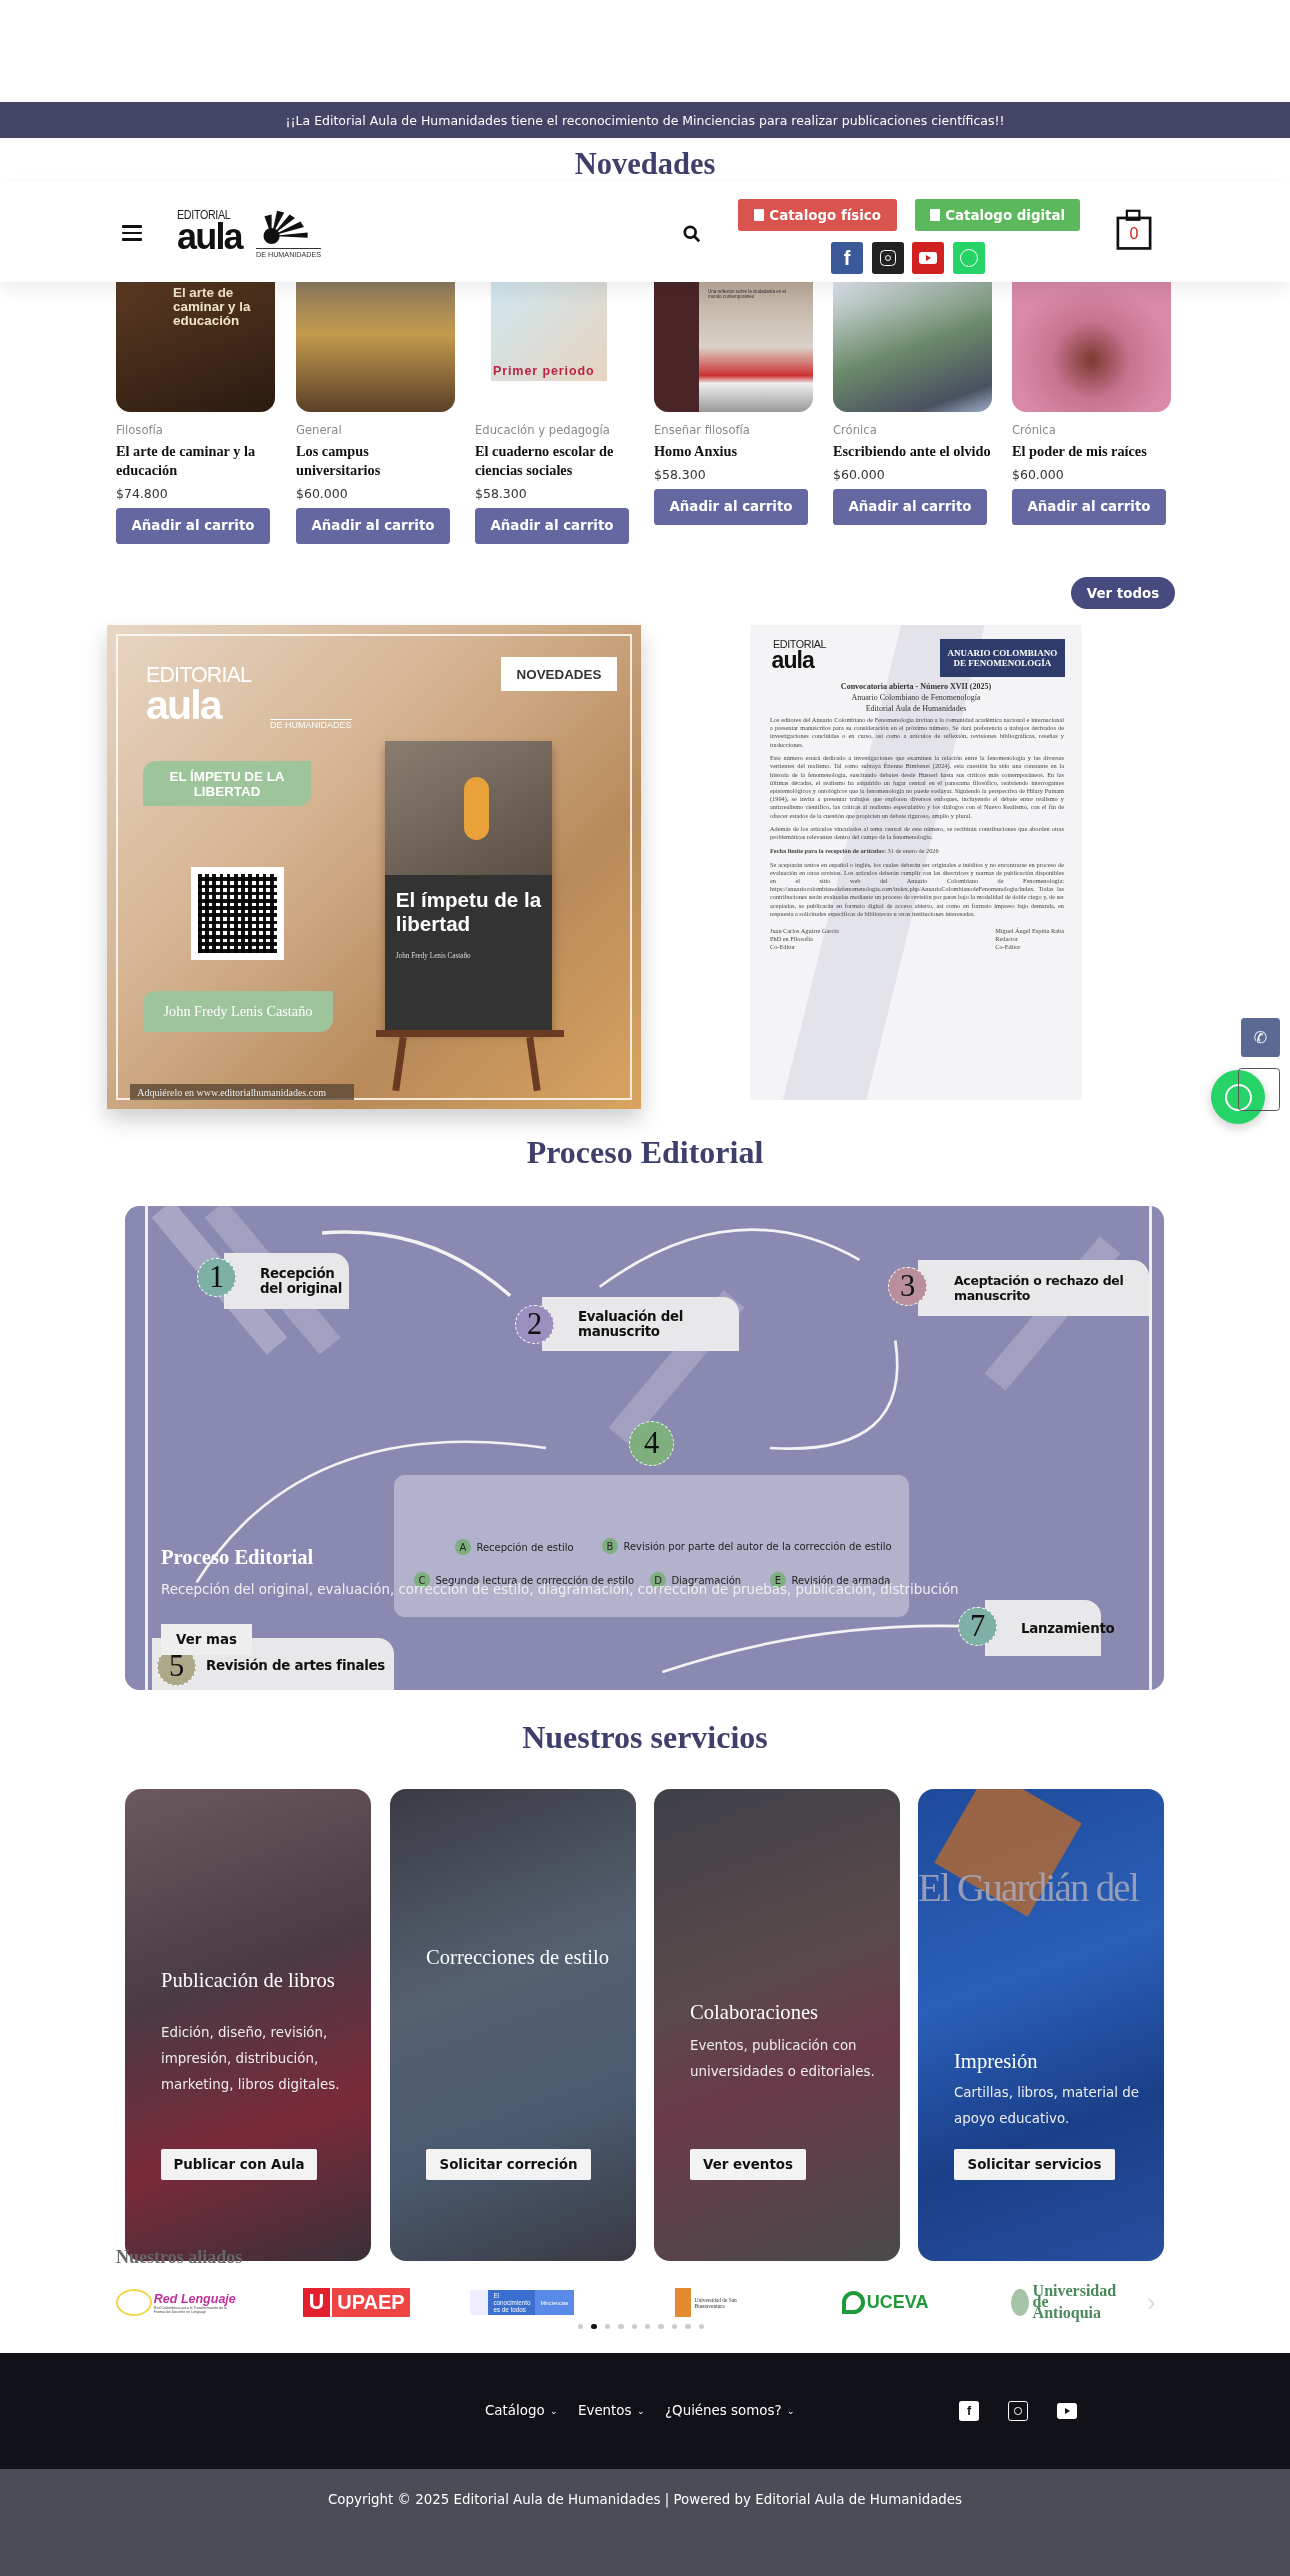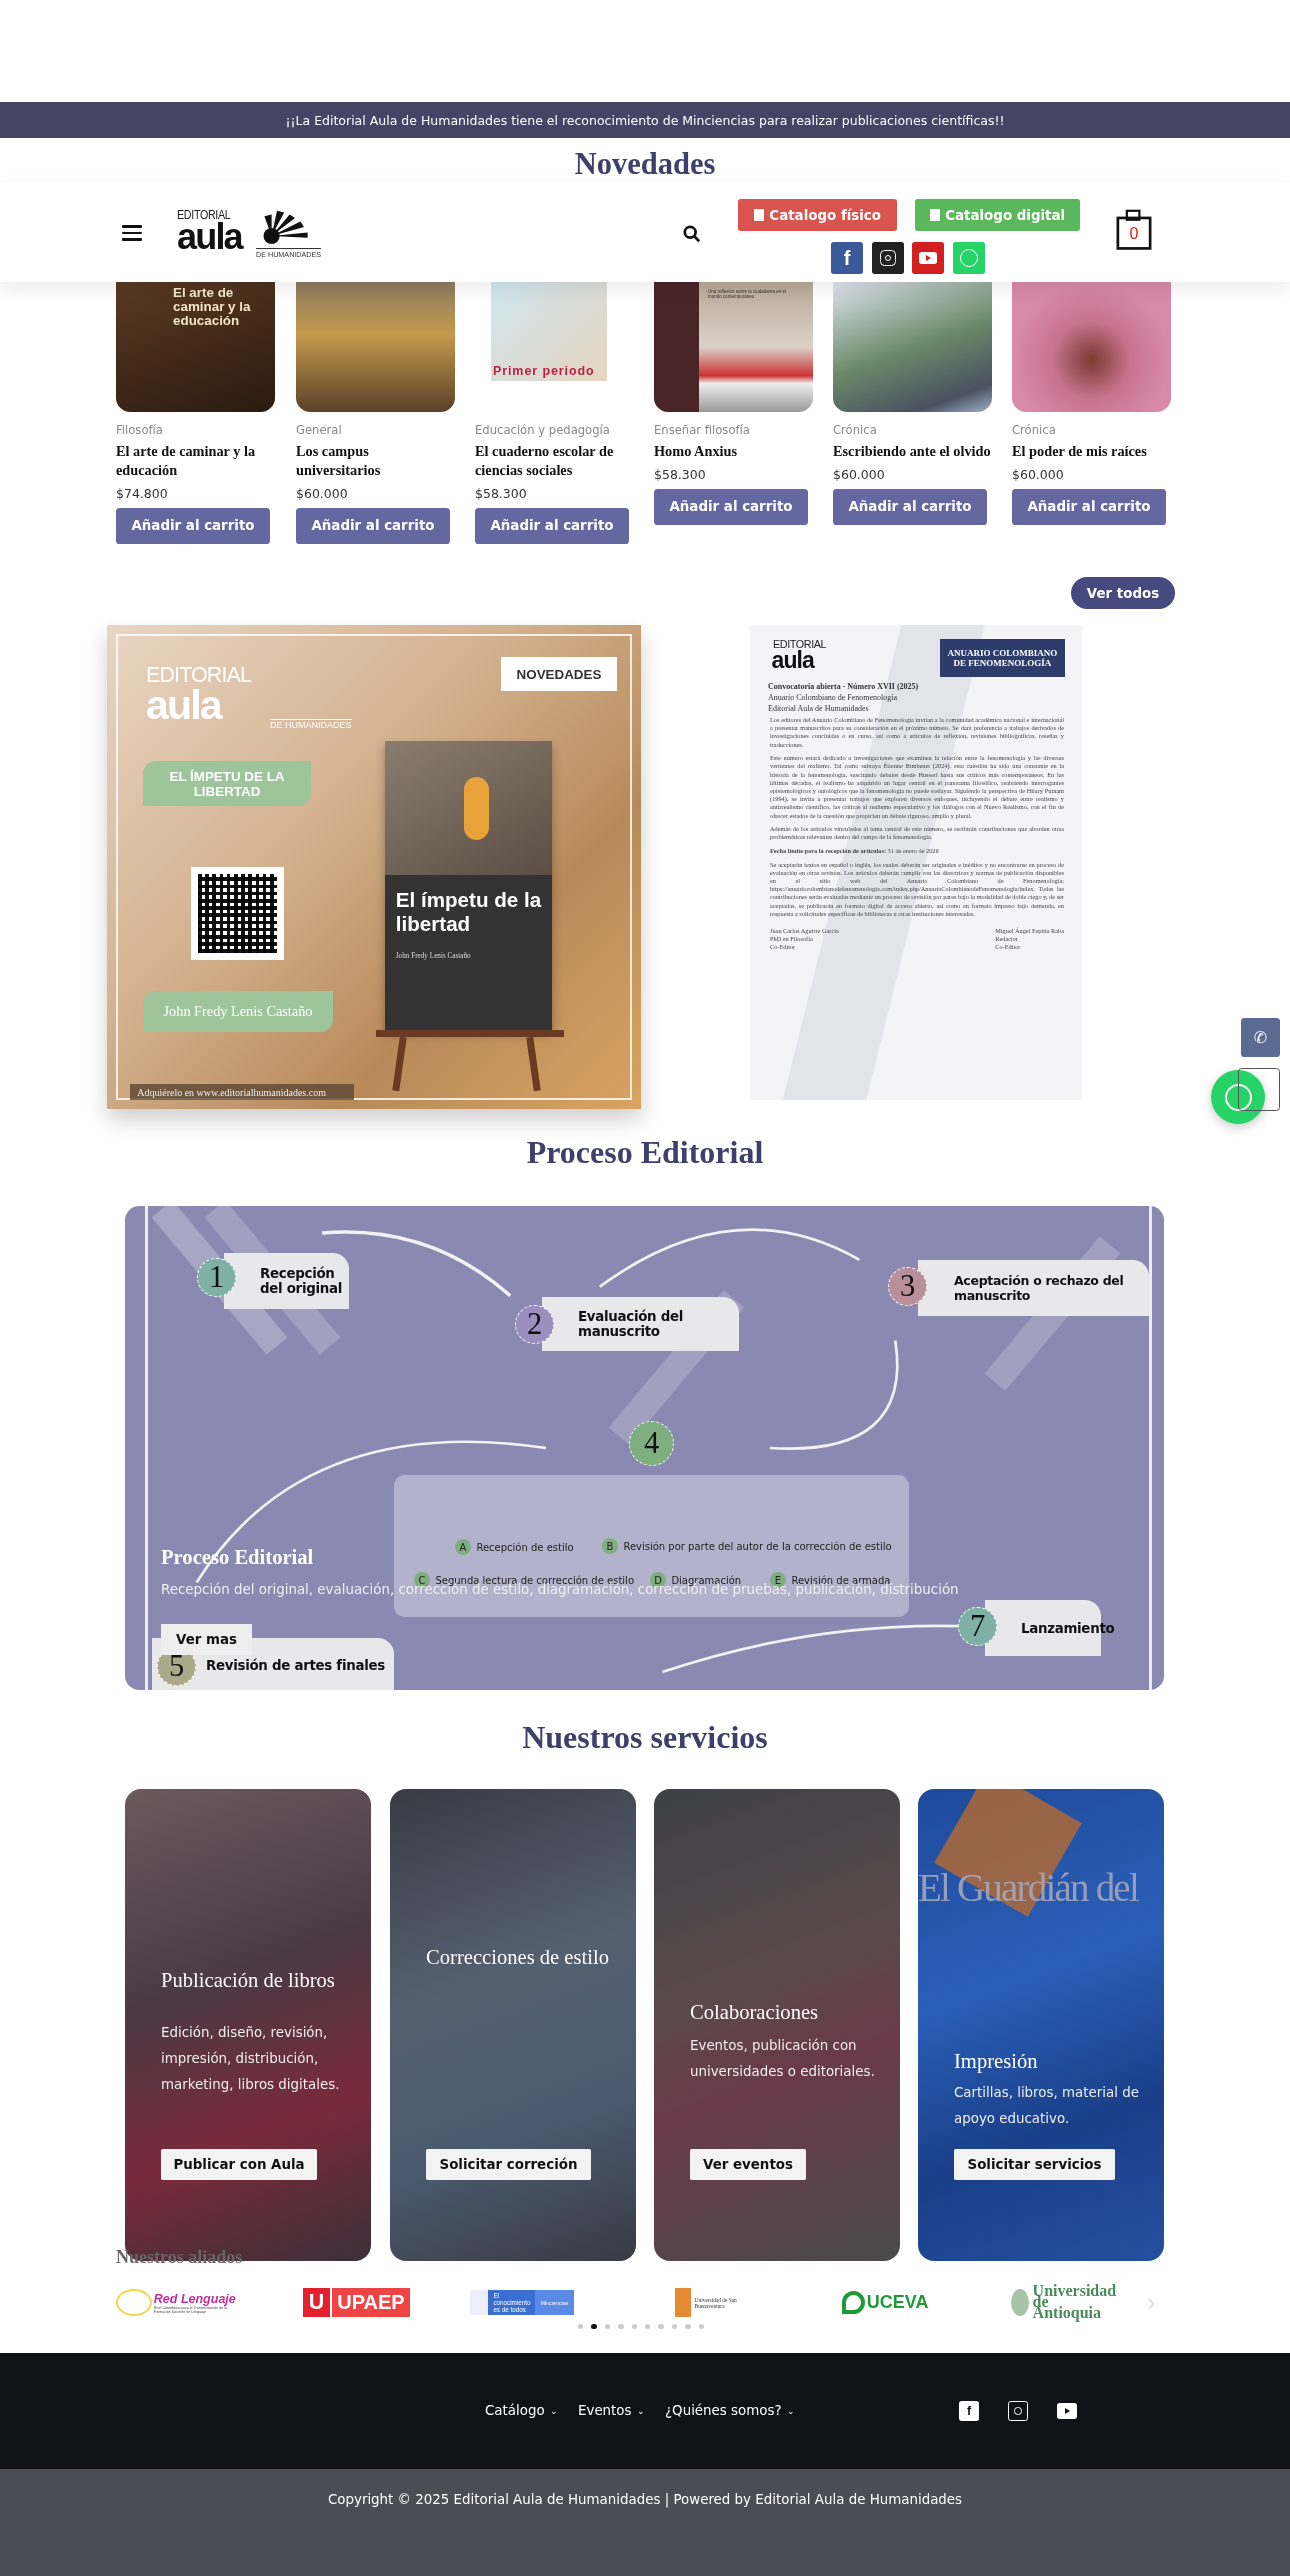--- a/index.html
+++ b/index.html
@@ -194,21 +194,21 @@
   <div style="position:absolute;left:289px;top:412px;width:7.2px;height:54px;background:#6b3a22;transform:rotate(8deg)"></div>
   <div style="position:absolute;left:423px;top:412px;width:7.2px;height:54px;background:#6b3a22;transform:rotate(-8deg)"></div>
   <div style="position:absolute;left:23px;top:459px;width:224px;height:16px;background:rgba(90,70,50,.8);color:#eee;font-size:10px;font-family:'Liberation Serif',serif;padding-left:7.2px;display:flex;align-items:center">Adquiérelo en www.editorialhumanidades.com</div>
 </div>
 
 <div class="banner2">
   <div style="position:absolute;left:90px;top:-36px;width:81px;height:573px;background:#e3e3ea;transform:rotate(14deg)"></div>
   <div style="position:absolute;left:23px;top:12.5px;font-size:10.8px;color:#222;letter-spacing:-0.4px">EDITORIAL</div>
   <div style="position:absolute;left:21.5px;top:21.5px;font-size:23px;font-weight:bold;color:#111;letter-spacing:-0.9px">aula</div>
   <div style="position:absolute;left:190px;top:14.3px;width:125px;height:38px;background:#2e3c6c;color:#fff;font-family:'Liberation Serif',serif;font-size:9px;font-weight:bold;text-align:center;display:flex;align-items:center;justify-content:center;padding:3.6px">ANUARIO COLOMBIANO DE FENOMENOLOGÍA</div>
-  <div style="position:absolute;left:18px;top:57px;width:296px;text-align:left;font-family:'Liberation Serif',serif;font-size:8px;line-height:10.8px;color:#333">
+  <div style="position:absolute;left:18px;top:57px;width:296px;text-align:center;font-family:'Liberation Serif',serif;font-size:8px;line-height:10.8px;color:#333">
     <div style="font-weight:bold">Convocatoria abierta - Número XVII (2025)</div>
     <div>Anuario Colombiano de Fenomenología</div>
     <div>Editorial Aula de Humanidades</div>
   </div>
   <div style="position:absolute;left:20px;top:91px;width:294px;font-family:'Liberation Serif',serif;font-size:6.3px;line-height:8.2px;color:#444;text-align:justify">
     <p style="margin-bottom:5.4px">Los editores del Anuario Colombiano de Fenomenología invitan a la comunidad académica nacional e internacional a presentar manuscritos para su consideración en el próximo número. Se dará preferencia a trabajos derivados de investigaciones concluidas o en curso, así como a artículos de reflexión, revisiones bibliográficas, reseñas y traducciones.</p>
     <p style="margin-bottom:5.4px">Este número estará dedicado a investigaciones que examinen la relación entre la fenomenología y las diversas vertientes del realismo. Tal como subraya Étienne Bimbenet (2024), esta cuestión ha sido una constante en la historia de la fenomenología, suscitando debates desde Husserl hasta sus críticos más contemporáneos. En las últimas décadas, el realismo ha adquirido un lugar central en el panorama filosófico, reabriendo interrogantes epistemológicos y ontológicos que la fenomenología no puede soslayar. Siguiendo la perspectiva de Hilary Putnam (1994), se invita a presentar trabajos que exploren diversos enfoques, incluyendo el debate entre realismo y antirrealismo científico, las críticas al realismo especulativo y los diálogos con el Nuevo Realismo, con el fin de ofrecer estados de la cuestión que propicien un debate riguroso, amplio y plural.</p>
     <p style="margin-bottom:5.4px">Además de los artículos vinculados al tema central de este número, se recibirán contribuciones que aborden otras problemáticas relevantes dentro del campo de la fenomenología.</p>
     <p style="margin-bottom:5.4px"><b>Fecha límite para la recepción de artículos:</b> <span>31 de enero de 2026</span></p>
     <p style="margin-bottom:9px">Se aceptarán textos en español o inglés, los cuales deberán ser originales e inéditos y no encontrarse en proceso de evaluación en otras revistas. Los artículos deberán cumplir con las directrices y normas de publicación disponibles en el sitio web del Anuario Colombiano de Fenomenología: https://anuariocolombianodefenomenologia.com/index.php/AnuarioColombianodeFenomenologia/index. Todas las contribuciones serán evaluadas mediante un proceso de revisión por pares bajo la modalidad de doble ciego y, de ser aceptadas, se publicarán en formato digital de acceso abierto, así como en formato impreso bajo demanda, en respuesta a solicitudes específicas de bibliotecas u otras instituciones interesadas.</p>

